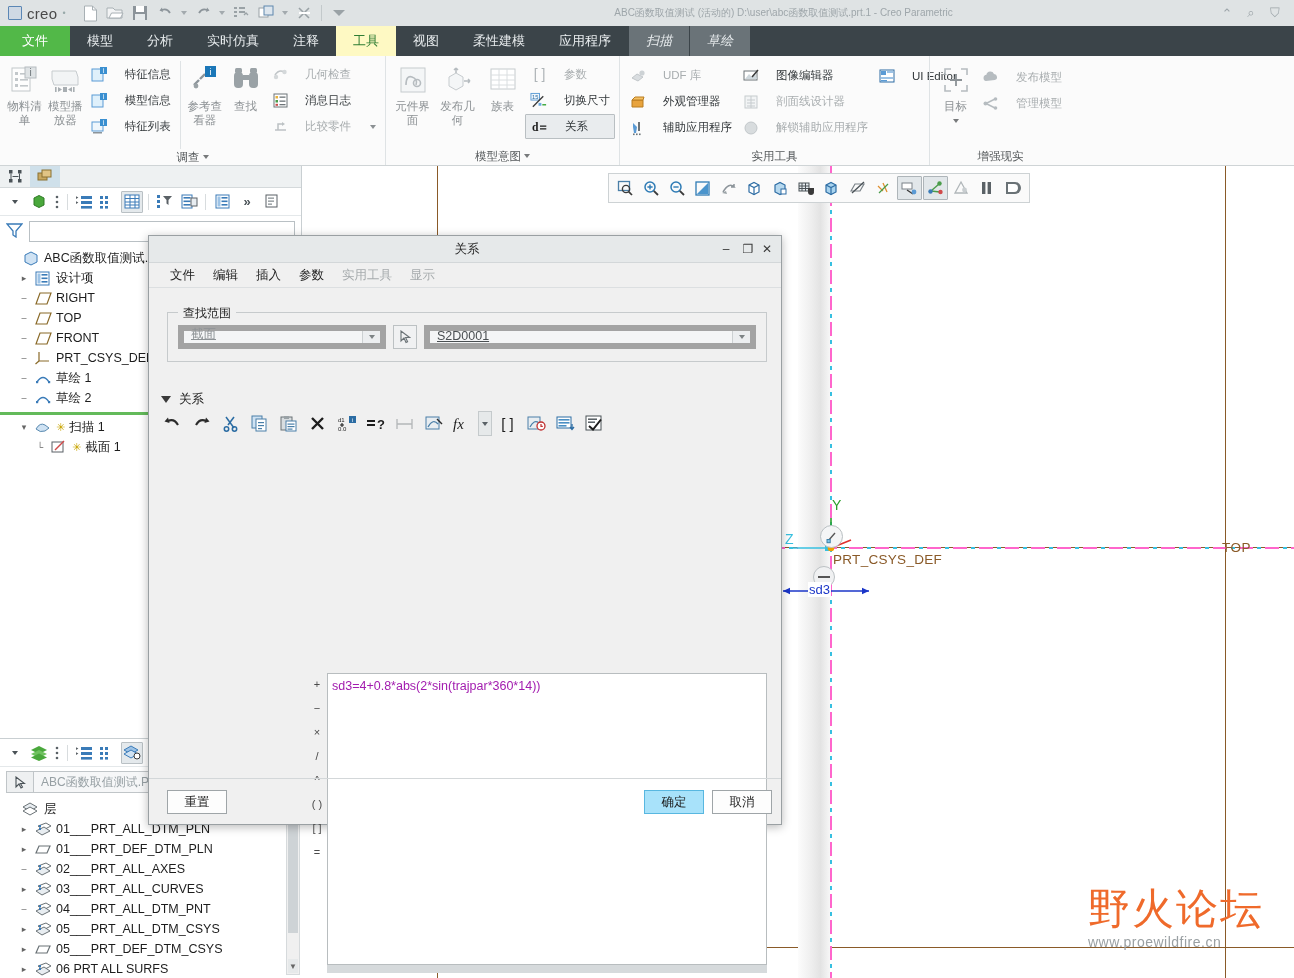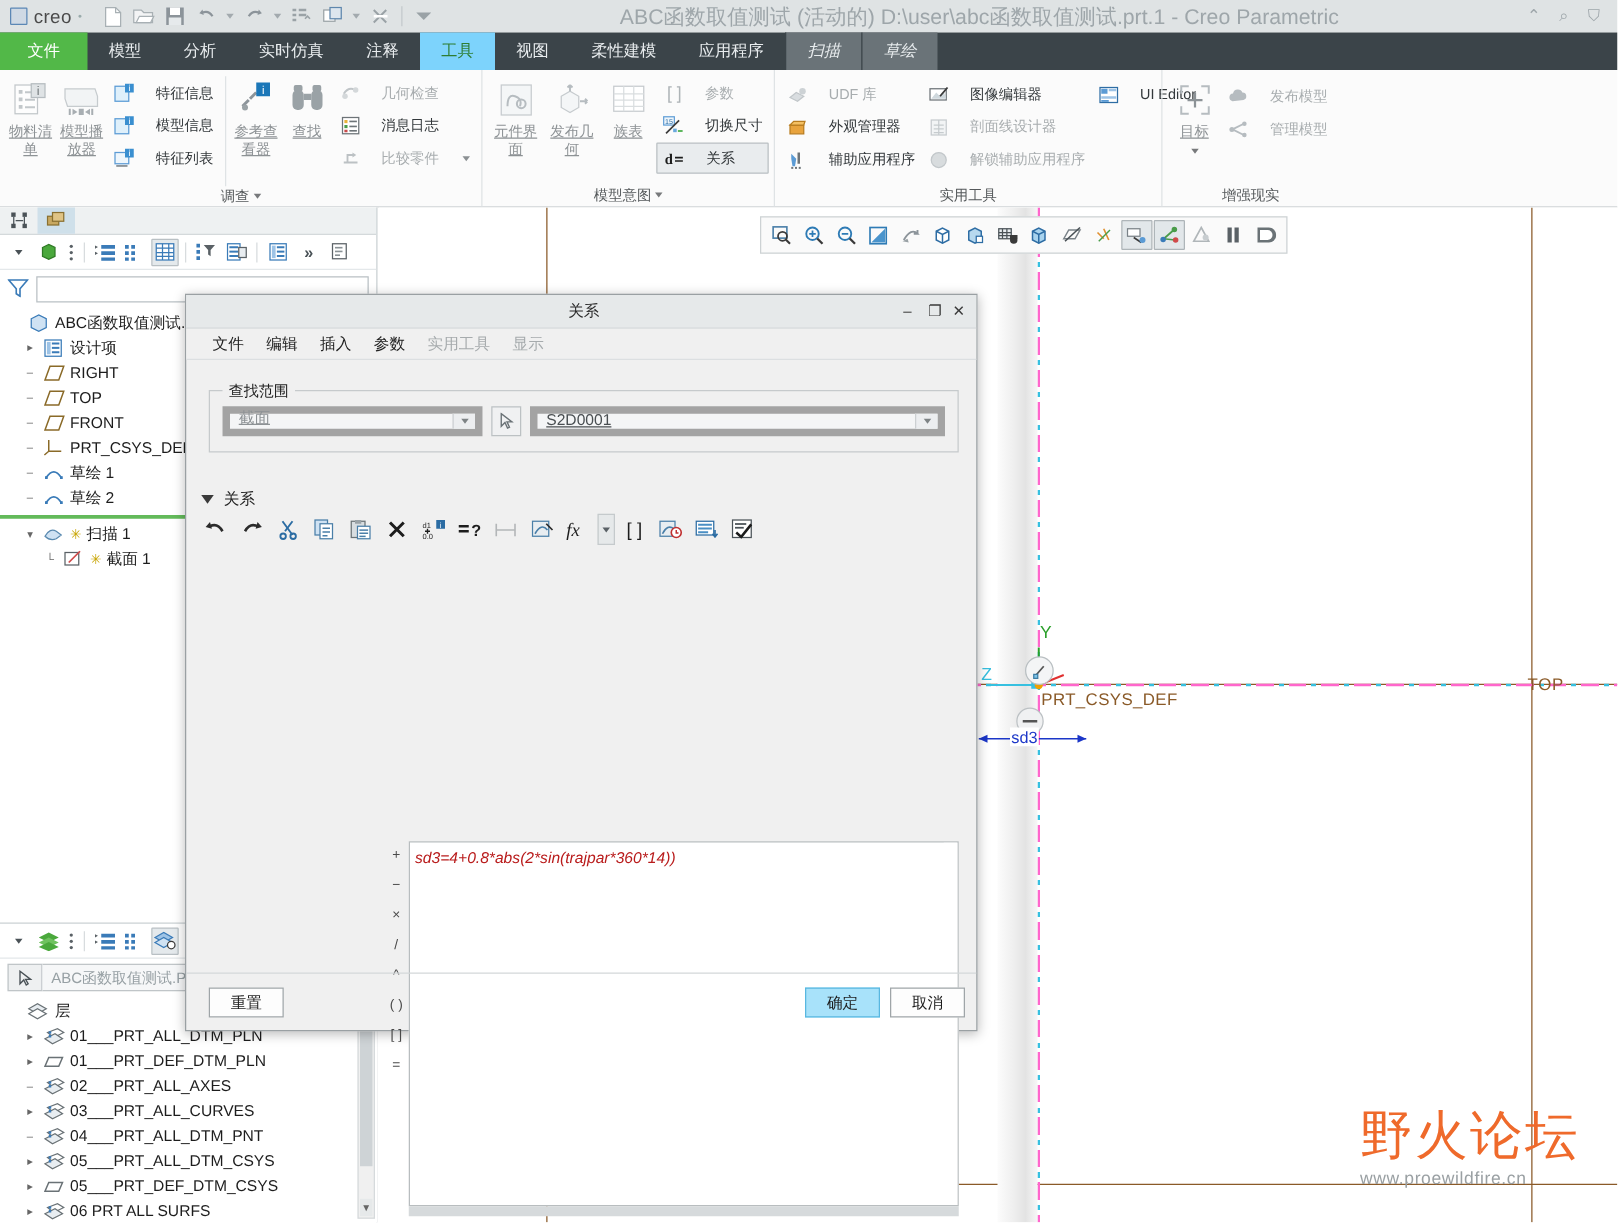--- a/index.html
+++ b/index.html
@@ -20,54 +20,54 @@
   .tb-logo{ display:flex; align-items:center; gap:5px; padding-left:8px; width:72px;}
   .creo-cube{ width:14px;height:14px;background:#cfd9e4;border:1.5px solid #5b87b5;
      transform:skewY(-0deg); border-radius:1px;}
   .creo-word{ font-size:15px; color:#4a4a4a; letter-spacing:.3px; font-weight:400;}
   .creo-dot{ color:#9aa; font-size:9px; vertical-align:super;}
   .tb-qat{ display:flex; align-items:center; gap:1px; padding-left:6px;}
   .qat-btn{ width:24px;height:22px;display:flex;align-items:center;justify-content:center;
     color:#8a9296; cursor:default;}
   .qat-btn svg{ display:block; }
   .qat-sep{ width:1px;height:16px;background:#c3c9cb;margin:0 4px;}
-  .tb-title{ flex:1; text-align:center; color:#9ea6aa; font-size:17px; }
+  .tb-title{ flex:1; text-align:center; color:#9ea6aa; font-size:10px; }
   .tb-right{ display:flex; align-items:center; gap:2px; padding-right:8px; color:#9ea6aa;}
   .tb-right span{ width:22px;text-align:center; font-size:13px;}
 
   
   #ribbontabs{
     position:absolute;left:0;top:26px;width:1294px;height:30px;
     background:#3b4449; display:flex; align-items:stretch;
   }
   .rtab{ display:flex;align-items:center;justify-content:center;
     color:#e8ecee; font-size:13px; padding:0 17px; cursor:default; white-space:nowrap;}
   .rtab.file{ background:#52b848; color:#fff; padding:0 22px;}
-  .rtab.active{ background:#7dd3fc; color:#2e7d32; }
+  .rtab.active{ background:#fef9c3; color:#2e7d32; }
   .rtab.ctx{ background:#6a7378; font-style:italic; border-left:1px solid #3b4449; }
   .rtabs-fill{ flex:1; }
 
   
   #ribbon{
     position:absolute;left:0;top:56px;width:1294px;height:110px;
     background:#fbfbfb; border-bottom:1px solid #cfd4d6;
     display:flex; align-items:stretch;
   }
   .rgroup{ display:flex;flex-direction:column; position:relative; padding:0 4px;}
   .rgroup + .rgroup{ border-left:1px solid #dfe3e5; }
   .rgroup-body{ flex:1; display:flex; align-items:flex-start; padding-top:5px;}
   .rgroup-title{ height:18px; text-align:center; font-size:11.5px; color:#55595b;
     display:flex;align-items:center;justify-content:center;gap:3px;}
   .caret-dn{ width:0;height:0;border-left:3.5px solid transparent;border-right:3.5px solid transparent;
     border-top:4px solid #77797b; display:inline-block;}
 
   .bigbtn{ width:58px; display:flex;flex-direction:column;align-items:center; padding-top:2px;
     cursor:default;}
   .bigbtn .ic{ height:34px;display:flex;align-items:center;justify-content:center;}
-  .bigbtn .lbl{ font-size:11.5px;color:#8d9295;text-align:center;line-height:1.25;margin-top:2px;text-decoration:underline;}
+  .bigbtn .lbl{ font-size:11.5px;color:#8d9295;text-align:center;line-height:1.25;margin-top:2px;}
   .smallcol{ display:flex;flex-direction:column; gap:1px; padding-top:1px;}
   .smallbtn{ display:flex;align-items:center;gap:16px;height:25px;padding:0 5px;cursor:default;
     font-size:11.5px;color:#33383b; white-space:nowrap;}
   .smallbtn.dis{ color:#a8adaf; }
   .smallbtn.boxed{ border:1px solid #b9bfc2; background:#e9ecee; border-radius:1px;}
   .smallbtn .ic{ width:18px;height:18px;display:flex;align-items:center;justify-content:center;flex:0 0 18px;}
   .mini-caret{ width:0;height:0;border-left:3.5px solid transparent;border-right:3.5px solid transparent;
     border-top:4px solid #8b9093; margin-left:3px;}
 
   
@@ -145,21 +145,21 @@
      display:flex;align-items:center;gap:2px;}
   .rtbtn{ width:27px;height:25px;display:flex;align-items:center;justify-content:center;cursor:default;}
   .rtbtn.dis{ opacity:.4; }
 
   #gutter{ position:absolute;left:159px;top:437px;width:18px;height:292px;
      display:flex;flex-direction:column;align-items:center;padding-top:5px;gap:12px;
      font-size:11px;color:#4a4a4a;}
   #editor{ position:absolute;left:178px;top:437px;width:440px;height:292px;
      background:#fff;border:1px solid #b8bdbf;overflow:hidden;}
   #editor .code{ padding:5px 4px 0 4px;font-family:"Liberation Sans","DejaVu Sans",sans-serif;
-     font-size:12.5px;color:#b91c1c;white-space:pre;font-style:italic;}
+     font-size:12.5px;color:#a21caf;white-space:pre;}
   #ed-vscroll{ position:absolute;right:0;top:0;width:11px;height:100%;background:#fff;}
   #ed-hscroll{ position:absolute;left:178px;top:729px;width:440px;height:8px;background:#d6dadc;}
 
   #localparams{ position:absolute;left:158px;top:737px;width:460px;height:40px;
      display:flex;align-items:center;gap:9px;font-size:12.5px;}
   .tri-d{ width:0;height:0;border-left:5px solid transparent;border-right:5px solid transparent;
      border-top:7px solid #3a3a3a;}
 
   #dlg-footer{ position:absolute;left:0;bottom:0;width:100%;height:46px;border-top:1px solid #d3d7d9;}
   .dbtn{ position:absolute;top:11px;height:24px;border:1px solid #9fa5a8;background:#fdfdfd;

